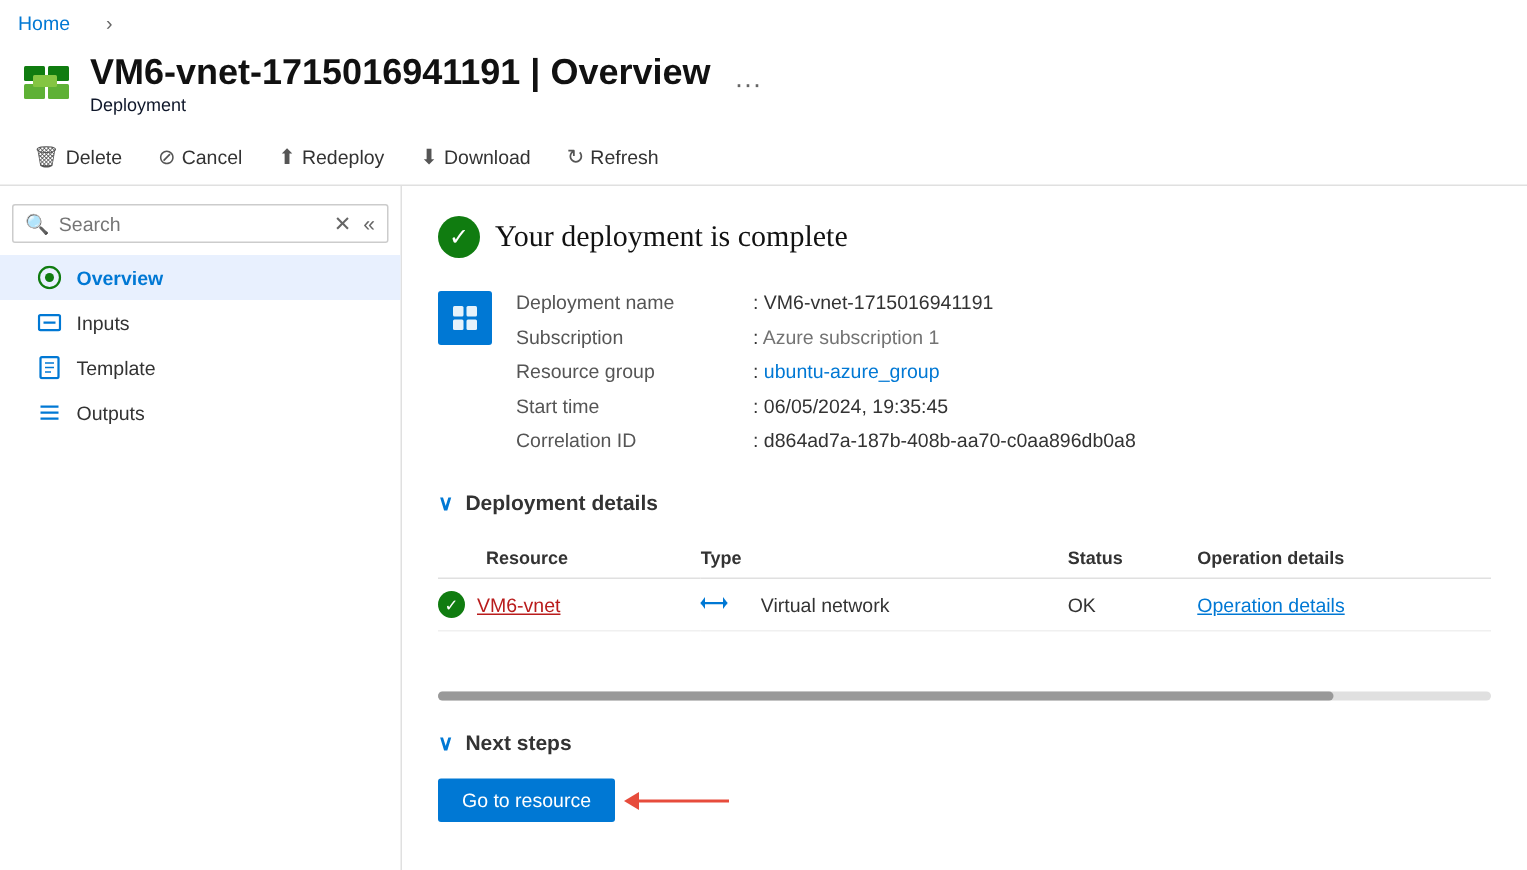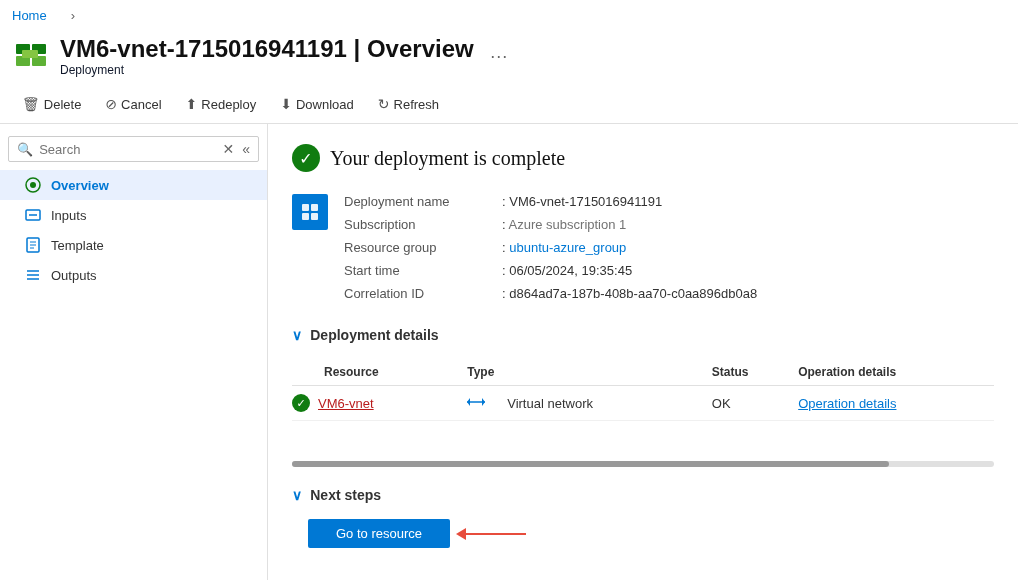--- a/index.html
+++ b/index.html
@@ -62,21 +62,21 @@
     .op-link { color: #0078d4; cursor: pointer; }
 
     
     .scrollbar-row { margin-bottom: 20px; }
     .scrollbar-track { height: 6px; background: #e0e0e0; border-radius: 3px; position: relative; }
     .scrollbar-thumb { position: absolute; left: 0; width: 85%; height: 6px; background: #999; border-radius: 3px; }
 
     
     .next-steps-section { margin-top: 4px; }
     .go-resource-wrap { display: flex; align-items: center; gap: 16px; margin-top: 12px; }
-    .go-resource-btn { background: #0078d4; color: #fff; border: none; border-radius: 2px; padding: 7px 28px; font-size: 13px; cursor: pointer; font-weight: 500; margin-left: 16px; }
+    .go-resource-btn { background: #0078d4; color: #fff; border: none; border-radius: 2px; padding: 7px 16px; font-size: 13px; cursor: pointer; font-weight: 500; }
     .arrow-indicator { display: flex; align-items: center; }
   </style>
 </head>
 <body>
 
 <div class="breadcrumb">
   <a href="#" style="color:#0078d4;text-decoration:none;">Home</a>
   <span>›</span>
 </div>
 

